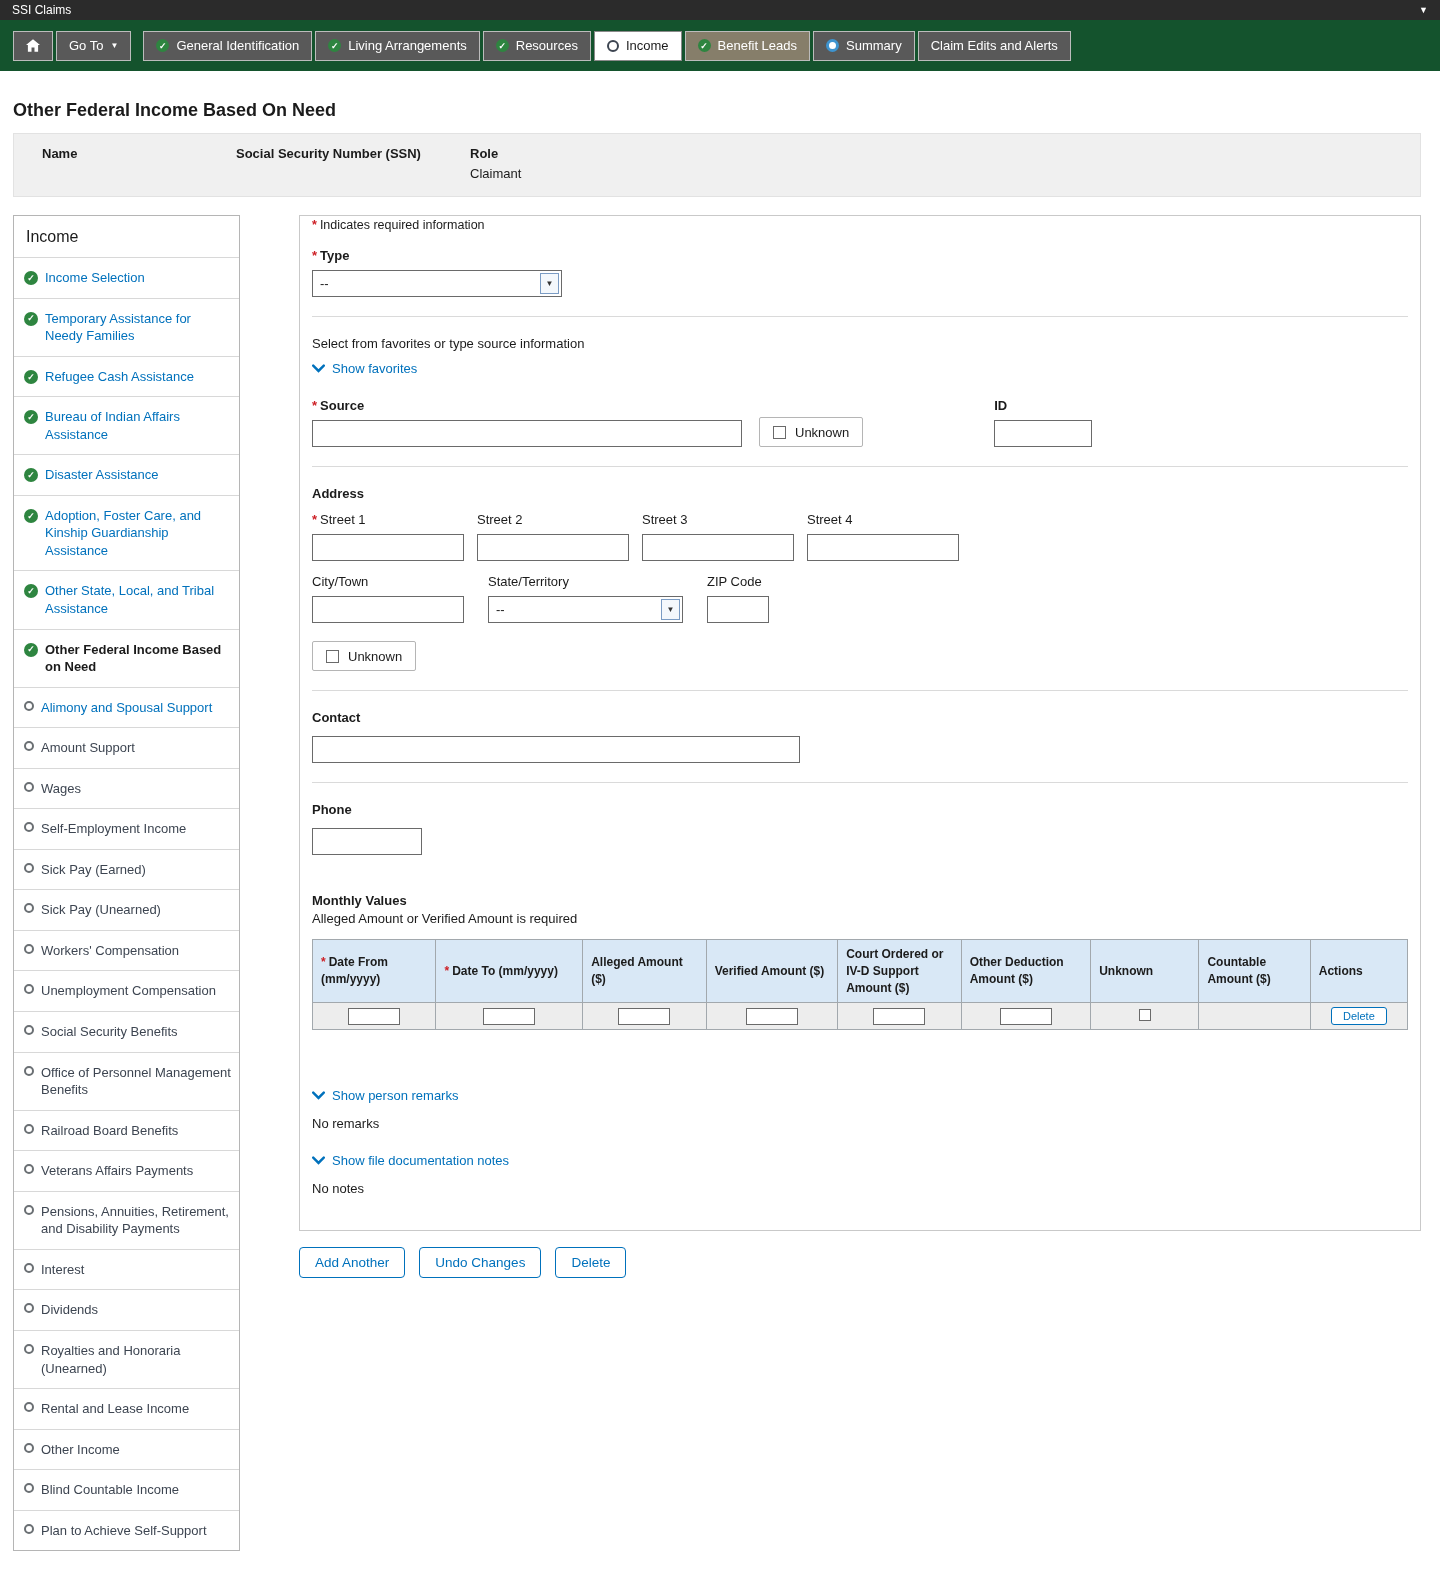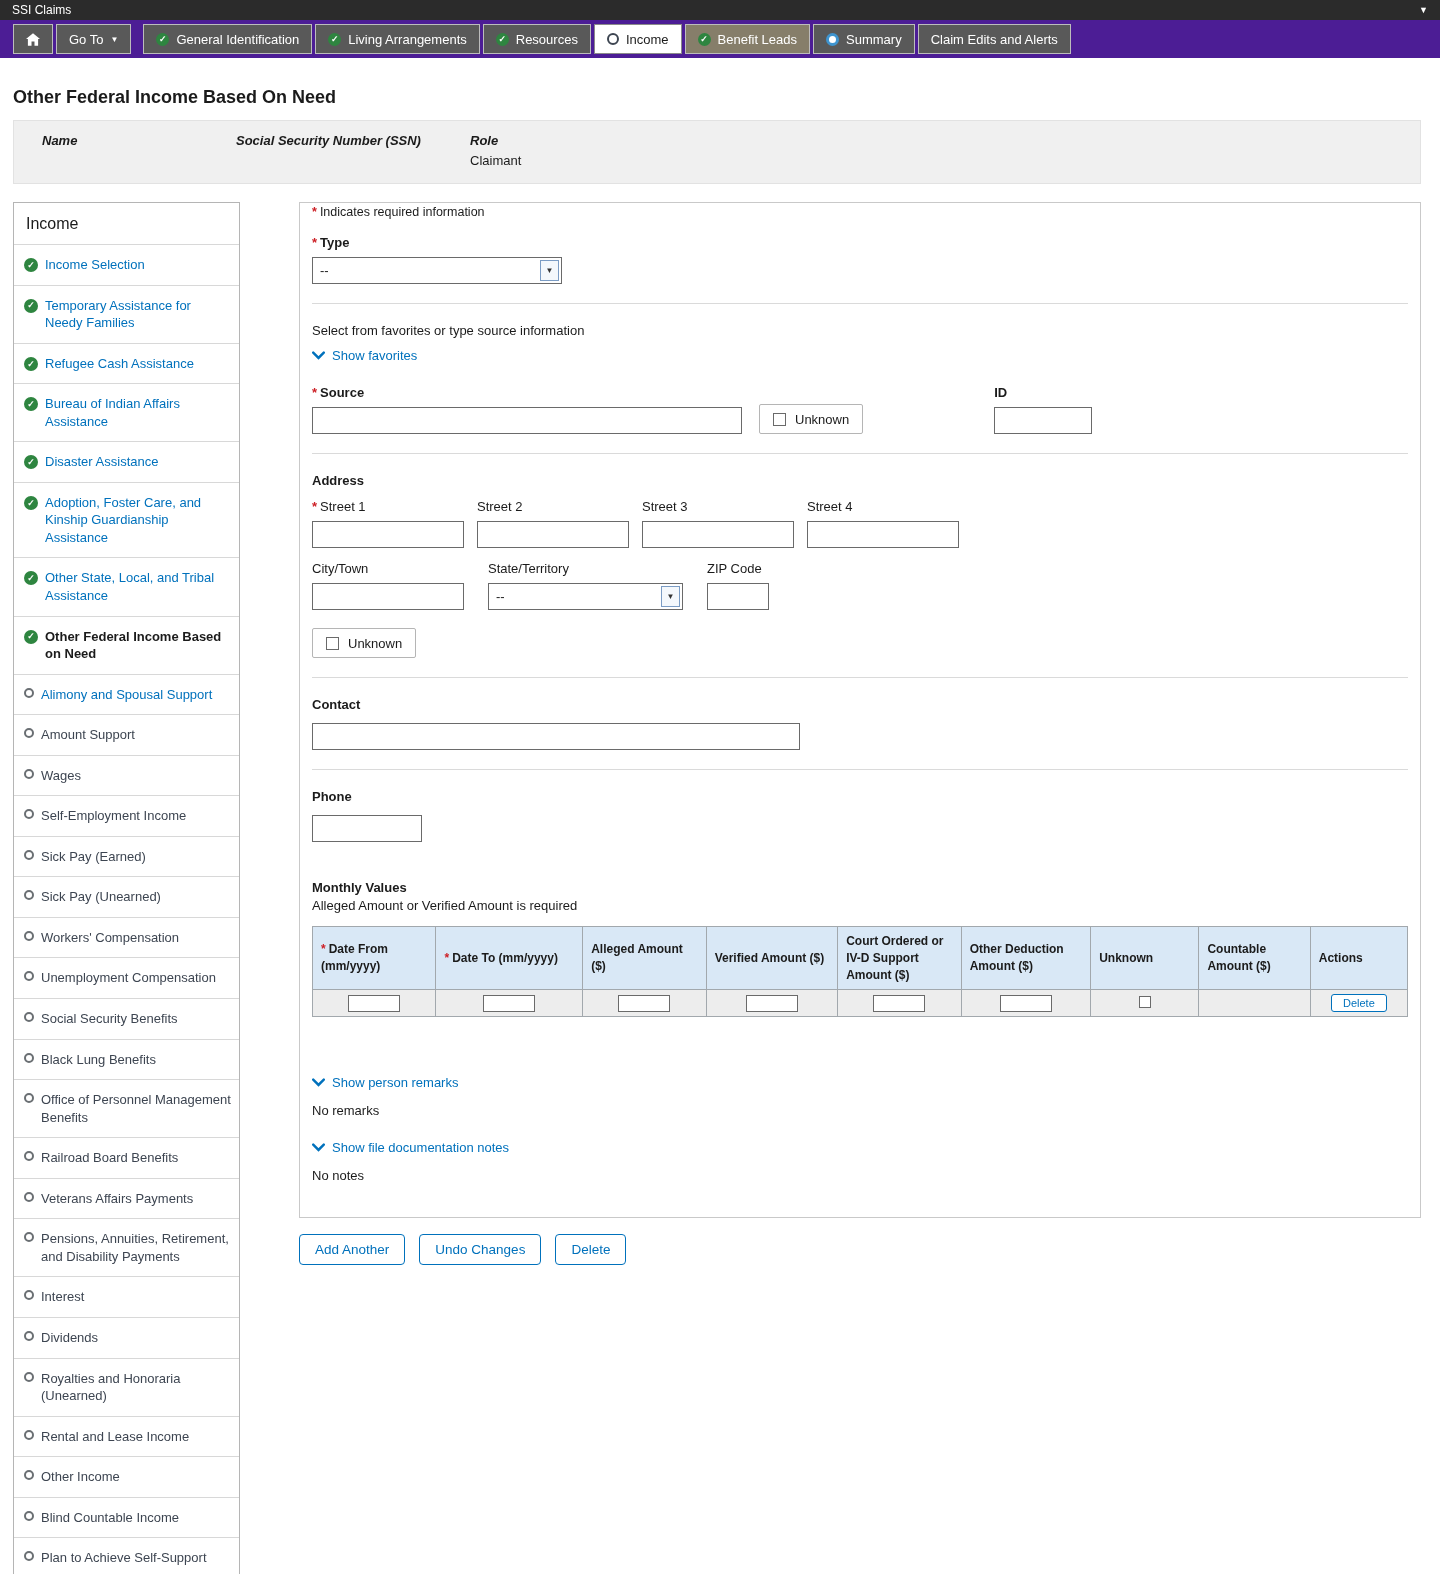--- a/index.html
+++ b/index.html
@@ -5,42 +5,42 @@
   * { box-sizing: border-box; }
   html,body { margin:0; padding:0; }
   body {
     width:1440px; min-height:1574px; background:#fff; color:#1b1b1b;
     font-family:"Liberation Sans", sans-serif; font-size:13px;
   }
   
   .topbar { height:20px; background:#2b2b2b; color:#fff; display:flex; align-items:center;
             justify-content:space-between; padding:0 12px; font-size:12px; }
   .topbar-caret { font-size:9px; cursor:pointer; }
-  .navbar { height:38px; background:#4c1d95; display:flex; align-items:center; gap:3px; padding:0 0 0 13px; }
+  .navbar { height:51px; background:#14532d; display:flex; align-items:center; gap:3px; padding:0 0 0 13px; }
   .nav-btn, .nav-tab {
     display:inline-flex; align-items:center; gap:7px; background:#595959; color:#fff;
     border:1px solid #bcbcbc; font-size:13px; padding:0 12px; height:30px;
     font-family:inherit; cursor:pointer; white-space:nowrap;
   }
   .nav-home { width:40px; justify-content:center; }
   .nav-goto { margin-right:9px; }
   .goto-caret { font-size:8px; }
   .nav-tab.active { background:#fff; color:#1b1b1b; border-color:#8a8a8a; }
   .nav-tab.highlight { background:#867e6a; }
   .ticon-check { width:13px; height:13px; border-radius:50%; background:#2e8540; color:#fff;
                  display:inline-flex; align-items:center; justify-content:center; font-size:9px; font-weight:bold; flex:0 0 auto; }
   .ticon-check::before { content:"✓"; }
   .ticon-radio { width:12px; height:12px; border-radius:50%; border:2px solid #3d4551; background:#fff; flex:0 0 auto; }
   .ticon-radio-blue { width:13px; height:13px; border-radius:50%; border:3px solid #3e94cf; background:#fff; flex:0 0 auto; }
   
   .page-title { font-size:18px; font-weight:bold; margin:29px 19px 12px 13px; }
   .person-box { margin:0 19px 0 13px; background:#f0f0f0; border:1px solid #e2e2e2;
                 display:flex; padding:12px 0 15px 28px; }
   .person-col1 { width:194px; } .person-col2 { width:234px; } .person-col3 { flex:1; }
-  .person-label { font-weight:bold;font-style:italic; }
+  .person-label { font-weight:bold; }
   .person-value { margin-top:5px; min-height:15px; }
   
   .layout { display:flex; align-items:flex-start; margin:18px 19px 0 13px; gap:59px; }
   
   .sidebar { width:227px; flex:0 0 auto; border:1px solid #b5b5b5; background:#fff; }
   .sidebar-title { font-size:16px; padding:12px 12px 11px; }
   .sidebar-list { list-style:none; margin:0; padding:0; }
   .side-item { display:flex; align-items:flex-start; gap:7px; padding:11px 8px 11px 10px;
                border-top:1px solid #d8d8d8; line-height:1.35; cursor:pointer; }
   .side-label { color:#3d4551; }
@@ -227,24 +227,20 @@
         <li class="side-item">
           <span class="sicon sicon-radio"></span>
           <span class="side-label">Unemployment Compensation</span>
         </li>
         <li class="side-item">
           <span class="sicon sicon-radio"></span>
           <span class="side-label">Social Security Benefits</span>
         </li>
         <li class="side-item">
           <span class="sicon sicon-radio"></span>
-          <span class="side-label">Black Lung Benefits</span>
-        </li>
-        <li class="side-item">
-          <span class="sicon sicon-radio"></span>
           <span class="side-label">Office of Personnel Management Benefits</span>
         </li>
         <li class="side-item">
           <span class="sicon sicon-radio"></span>
           <span class="side-label">Railroad Board Benefits</span>
         </li>
         <li class="side-item">
           <span class="sicon sicon-radio"></span>
           <span class="side-label">Veterans Affairs Payments</span>
         </li>

